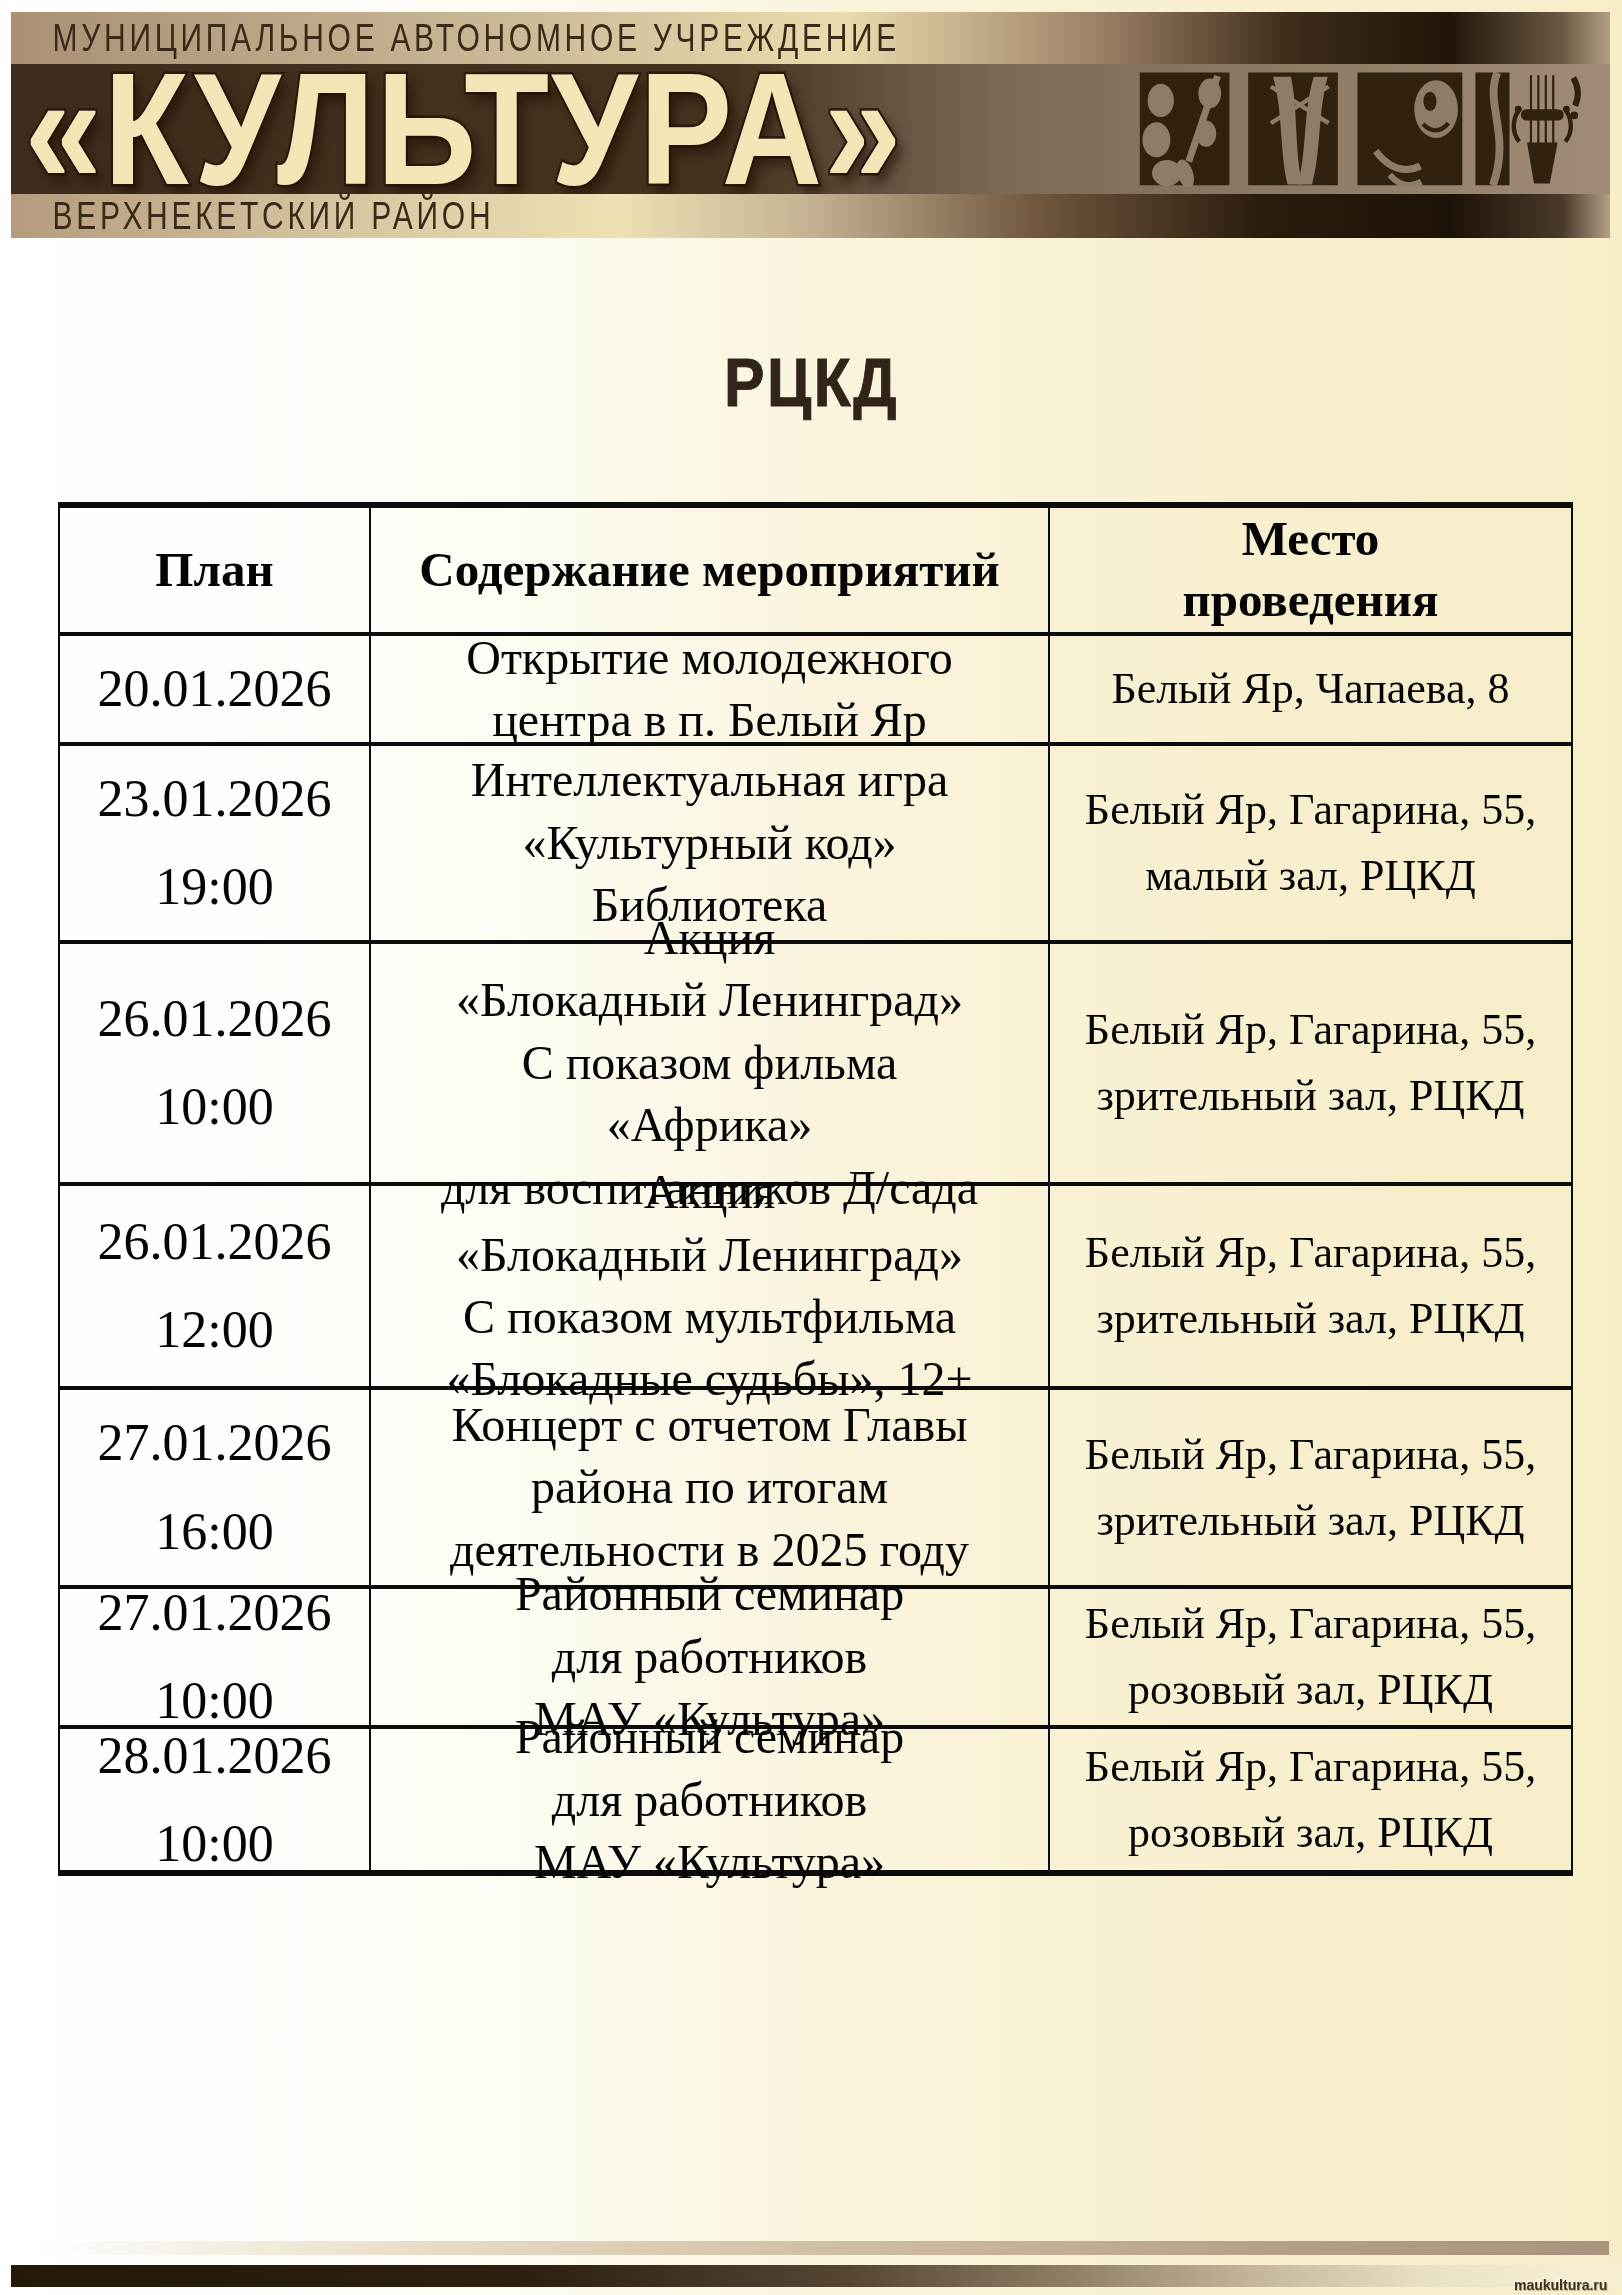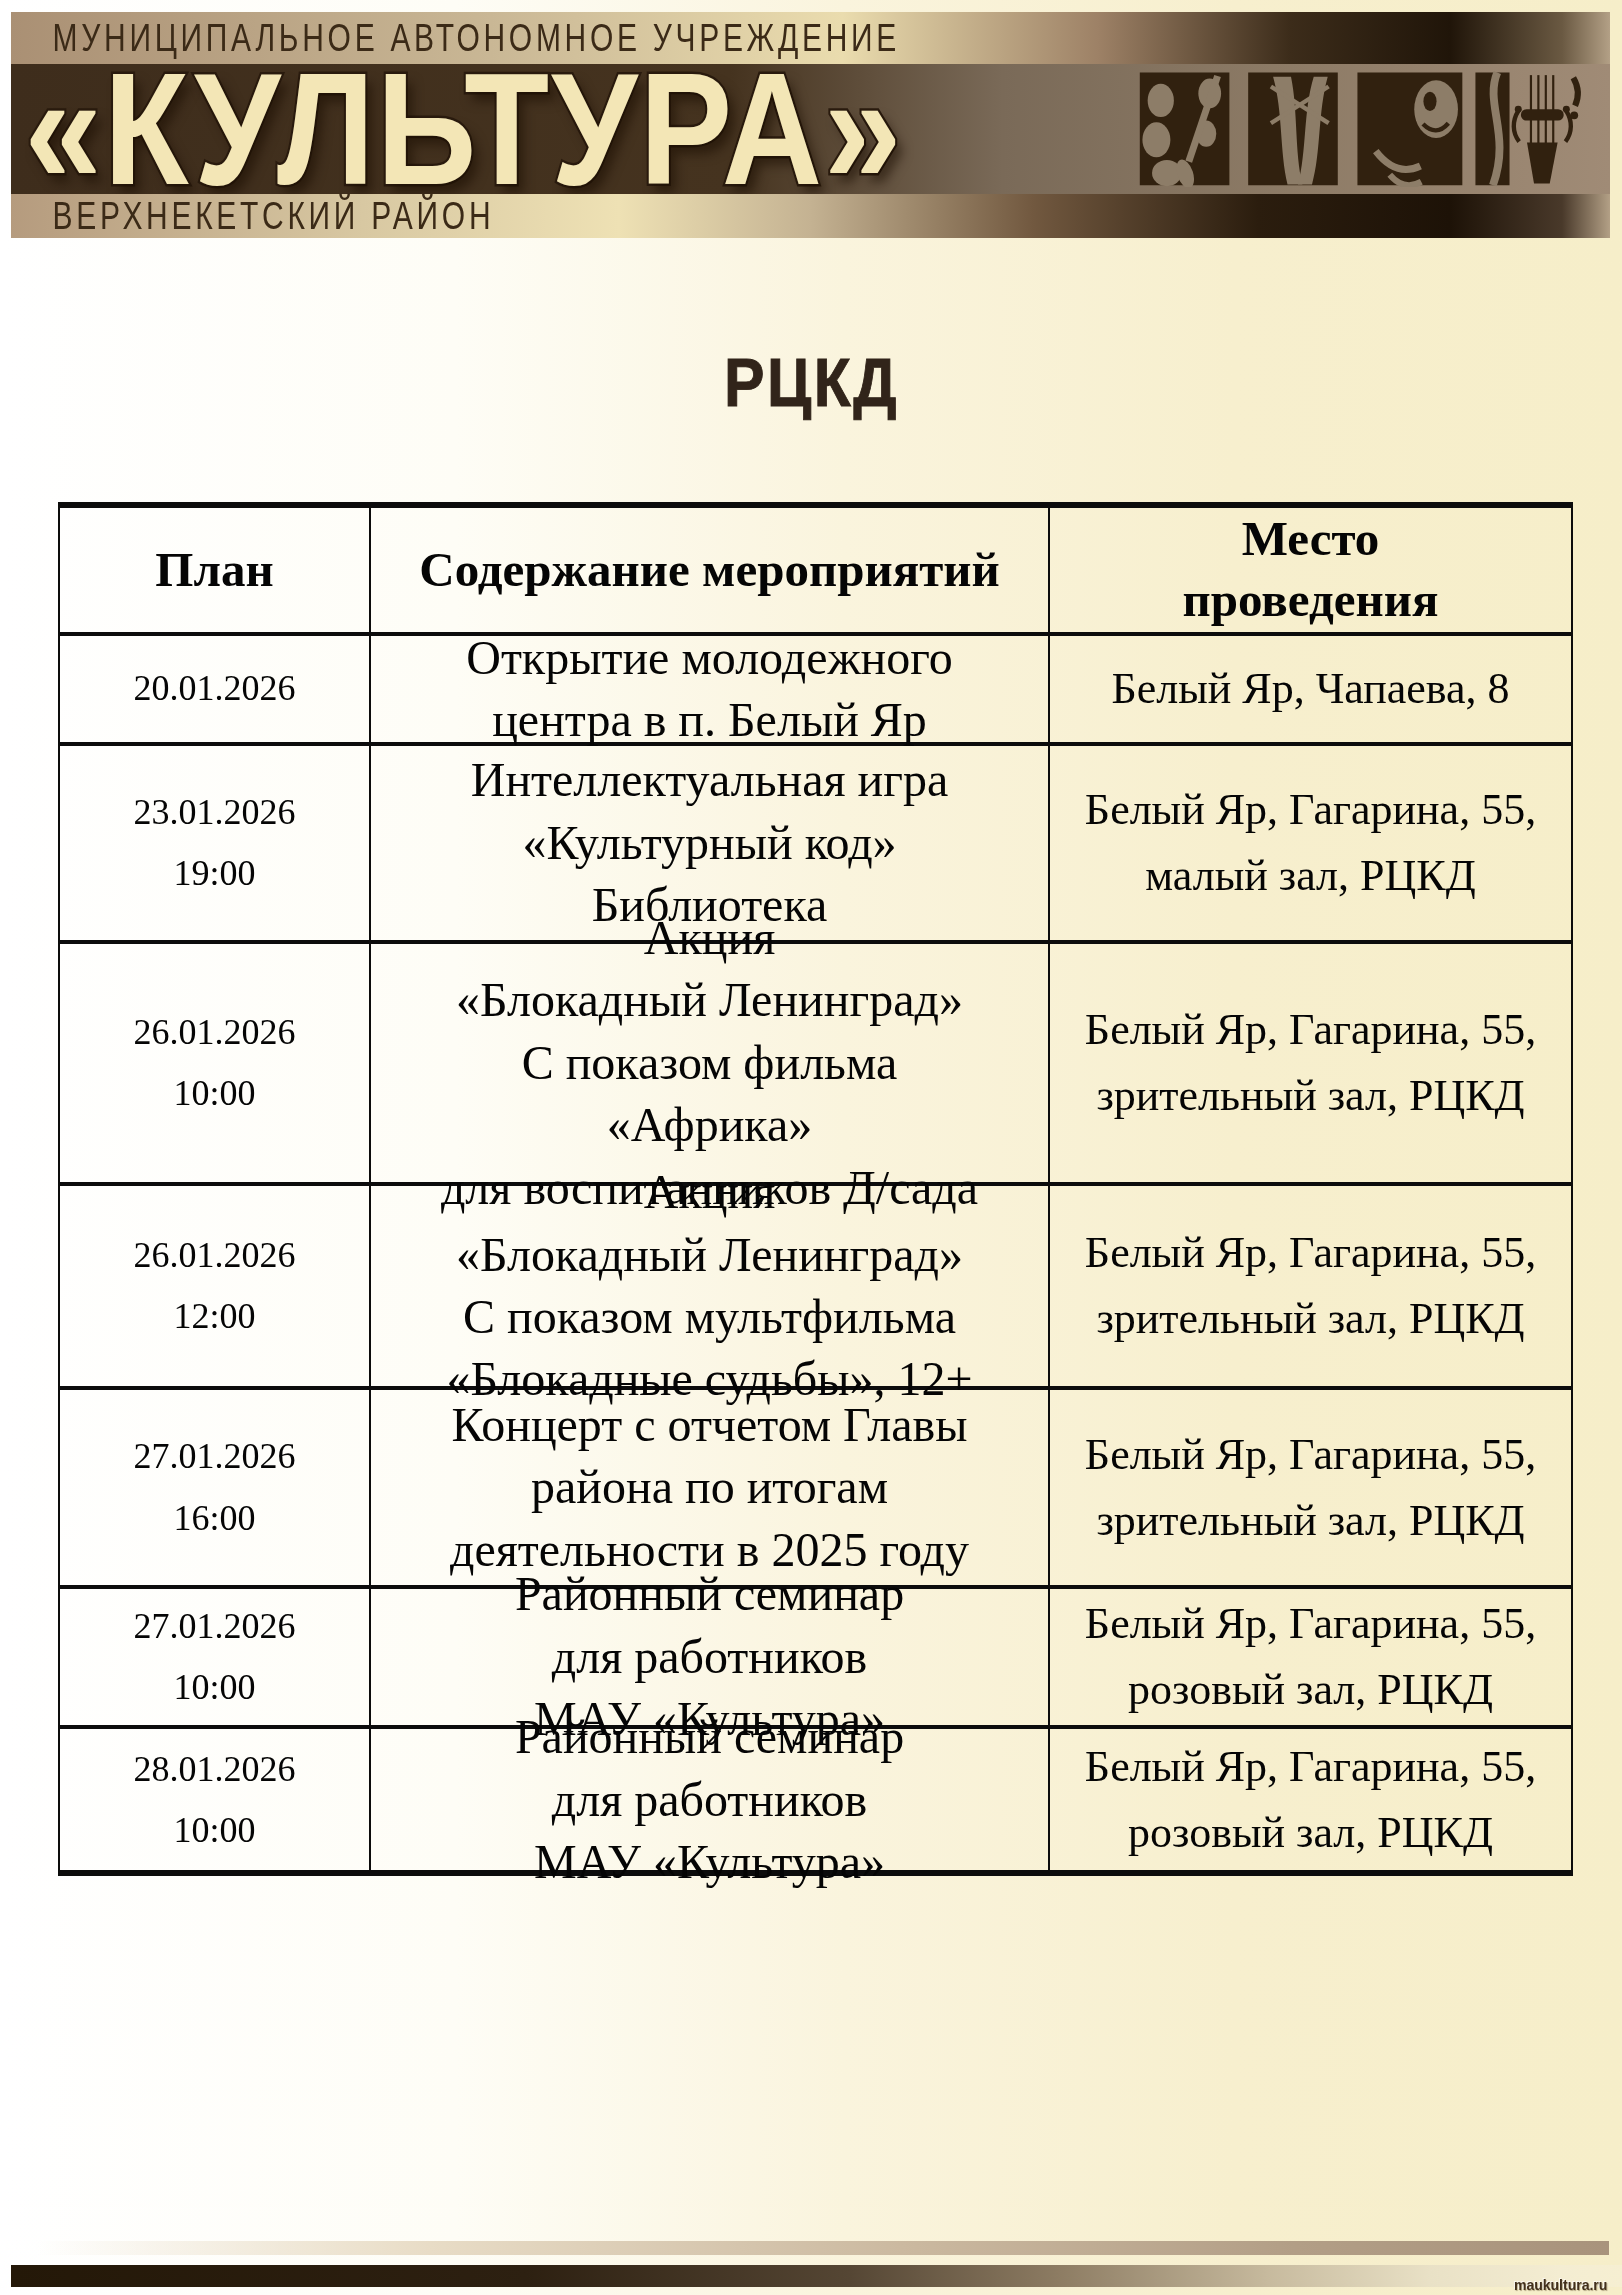--- a/index.html
+++ b/index.html
@@ -43,21 +43,21 @@
   .etable{position:absolute;left:58px;top:502px;width:1515px;height:1374px;
      box-sizing:border-box;border:2.3px solid #0c0c0c;border-top-width:6px;border-bottom-width:6px;
      display:grid;grid-template-columns:311px 679px 521px;
      grid-template-rows:128px 110px 198px 242px 204px 199px 140px 142px;}
   .tcell{display:flex;align-items:center;justify-content:center;box-sizing:border-box;
      border-right:2.3px solid #0c0c0c;border-bottom:4.6px solid #0c0c0c;color:#050505;padding:0 6.5px;}
   .tcell.c3{border-right:none;}
   .tcell.lastrow{border-bottom:none;}
   .ci{white-space:pre-line;text-align:center;display:inline-block;}
   .th .ci{font-weight:bold;font-size:49px;line-height:1.24;}
-  .date .ci{font-size:36px;line-height:1.7;}
+  .date .ci{font-size:52px;line-height:1.7;}
   .content .ci{font-size:48px;line-height:1.3;}
   .venue .ci{font-size:44px;line-height:1.5;}
 
   
   .foot-light{position:absolute;left:37px;top:2241px;width:1572px;height:14px;
      background:linear-gradient(to right,rgba(255,255,255,0) 0%,#e8dcc6 25%,#cbb9a0 55%,#b29e86 80%,#a8937c 100%);}
   .foot-dark{position:absolute;left:10.6px;top:2265px;width:1612px;height:22px;
      background:linear-gradient(to right,#241808 0%,#2d2011 32%,#554634 52%,#8d7c63 65%,#c7ba9e 78%,#e9e1c6 88%,#f4edd2 96%,#f6efd2 100%);}
   .watermark{position:absolute;right:15.7px;top:2277px;
      font-family:Liberation Sans, sans-serif;font-weight:bold;font-size:14px;

